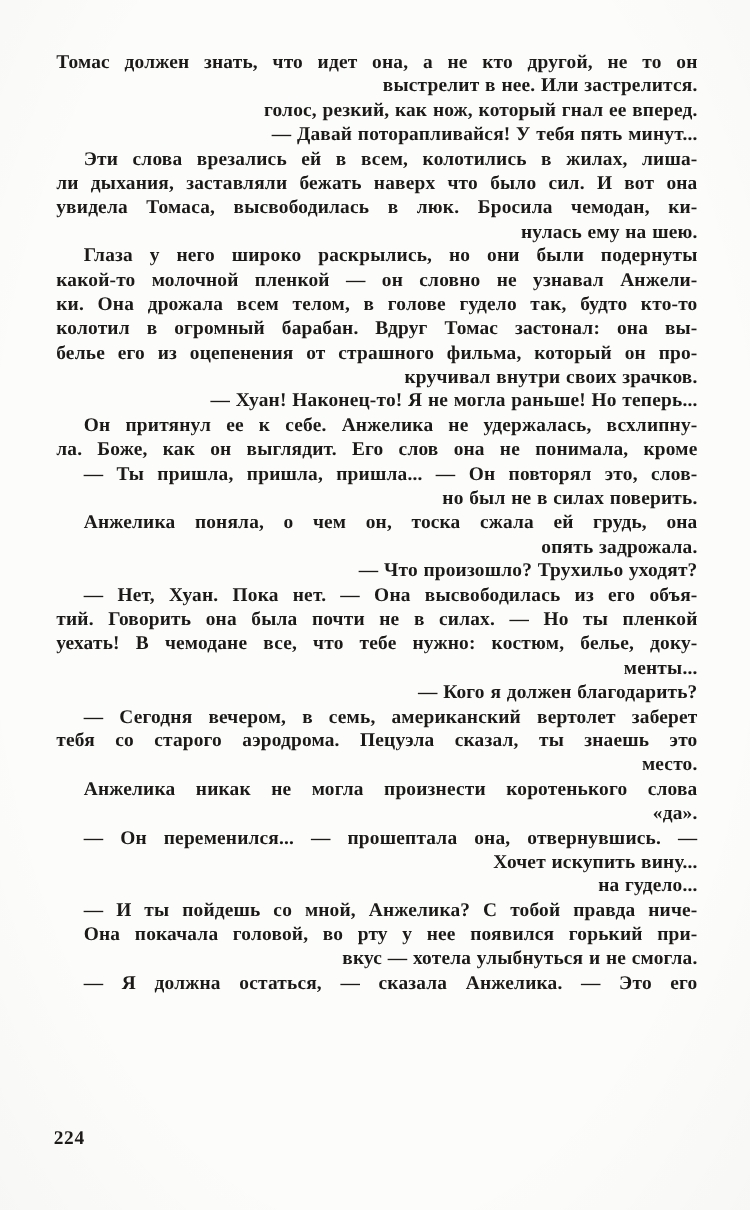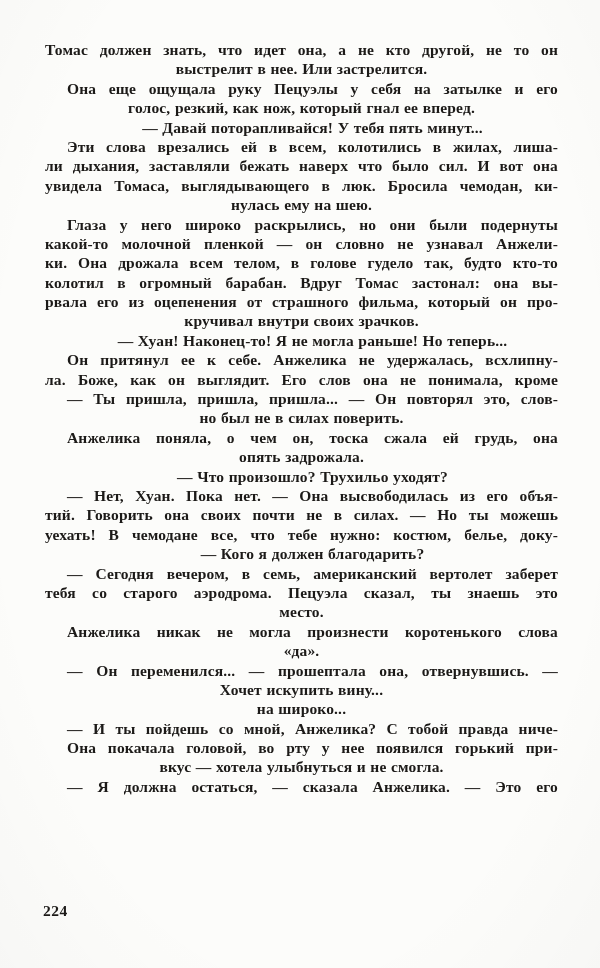--- a/index.html
+++ b/index.html
@@ -27,21 +27,21 @@
     width: 513px;
   }
   .line {
     font-size: 15.5px;
     line-height: 19.4px;
     height: 19.4px;
     letter-spacing: 0.15px;
     word-spacing: 0.5px;
     white-space: normal;
     overflow: hidden;
-    text-align: center;
+    text-align: right;
   }
   .line.indent {
     text-indent: 22px;
   }
   .line.justify {
     text-align: justify;
     text-align-last: justify;
   }
   .page-number {
     position: absolute;
@@ -52,52 +52,52 @@
     letter-spacing: 0.5px;
   }
 </style>
 </head>
 <body style="background-color: rgb(252, 252, 250);">
 
 <div class="book-page" style="background-color: rgb(252, 252, 250); color: rgb(28, 26, 24);">
   <div class="text-block" id="text-block">
       <div class="line justify">Томас должен знать, что идет она, а не кто другой, не то он</div>
       <div class="line">выстрелит в нее. Или застрелится.</div>
-      <div class="line indent justify">Она еще ощущала руку Пецуэлы у себя на затылке и его</div>
       <div class="line">голос, резкий, как нож, который гнал ее вперед.</div>
       <div class="line indent">— Давай поторапливайся! У тебя пять минут...</div>
       <div class="line indent justify">Эти слова врезались ей в всем, колотились в жилах, лиша-</div>
       <div class="line justify">ли дыхания, заставляли бежать наверх что было сил. И вот она</div>
-      <div class="line justify">увидела Томаса, выглядывающего в люк. Бросила чемодан, ки-</div>
+      <div class="line justify">увидела Томаса, высвободилась в люк. Бросила чемодан, ки-</div>
       <div class="line">нулась ему на шею.</div>
       <div class="line indent justify">Глаза у него широко раскрылись, но они были подернуты</div>
       <div class="line justify">какой-то молочной пленкой — он словно не узнавал Анжели-</div>
       <div class="line justify">ки. Она дрожала всем телом, в голове гудело так, будто кто-то</div>
       <div class="line justify">колотил в огромный барабан. Вдруг Томас застонал: она вы-</div>
-      <div class="line justify">рвала его из оцепенения от страшного фильма, который он про-</div>
+      <div class="line justify">белье его из оцепенения от страшного фильма, который он про-</div>
       <div class="line">кручивал внутри своих зрачков.</div>
       <div class="line indent">— Хуан! Наконец-то! Я не могла раньше! Но теперь...</div>
       <div class="line indent justify">Он притянул ее к себе. Анжелика не удержалась, всхлипну-</div>
       <div class="line justify">ла. Боже, как он выглядит. Его слов она не понимала, кроме</div>
       <div class="line indent justify">— Ты пришла, пришла, пришла... — Он повторял это, слов-</div>
       <div class="line">но был не в силах поверить.</div>
       <div class="line indent justify">Анжелика поняла, о чем он, тоска сжала ей грудь, она</div>
       <div class="line">опять задрожала.</div>
       <div class="line indent">— Что произошло? Трухильо уходят?</div>
       <div class="line indent justify">— Нет, Хуан. Пока нет. — Она высвободилась из его объя-</div>
-      <div class="line justify">тий. Говорить она своих почти не в силах. — Но ты можешь</div>
+      <div class="line justify">тий. Говорить она была почти не в силах. — Но ты пленкой</div>
       <div class="line justify">уехать! В чемодане все, что тебе нужно: костюм, белье, доку-</div>
+      <div class="line">менты...</div>
       <div class="line indent">— Кого я должен благодарить?</div>
       <div class="line indent justify">— Сегодня вечером, в семь, американский вертолет заберет</div>
       <div class="line justify">тебя со старого аэродрома. Пецуэла сказал, ты знаешь это</div>
       <div class="line">место.</div>
       <div class="line indent justify">Анжелика никак не могла произнести коротенького слова</div>
       <div class="line">«да».</div>
       <div class="line indent justify">— Он переменился... — прошептала она, отвернувшись. —</div>
       <div class="line">Хочет искупить вину...</div>
-      <div class="line">на широко...</div>
+      <div class="line">на гудело...</div>
       <div class="line indent justify">— И ты пойдешь со мной, Анжелика? С тобой правда ниче-</div>
       <div class="line indent justify">Она покачала головой, во рту у нее появился горький при-</div>
       <div class="line">вкус — хотела улыбнуться и не смогла.</div>
       <div class="line indent justify">— Я должна остаться, — сказала Анжелика. — Это его</div>
     </div>
   <div class="page-number">224</div>
 </div>
 
 </body></html>

